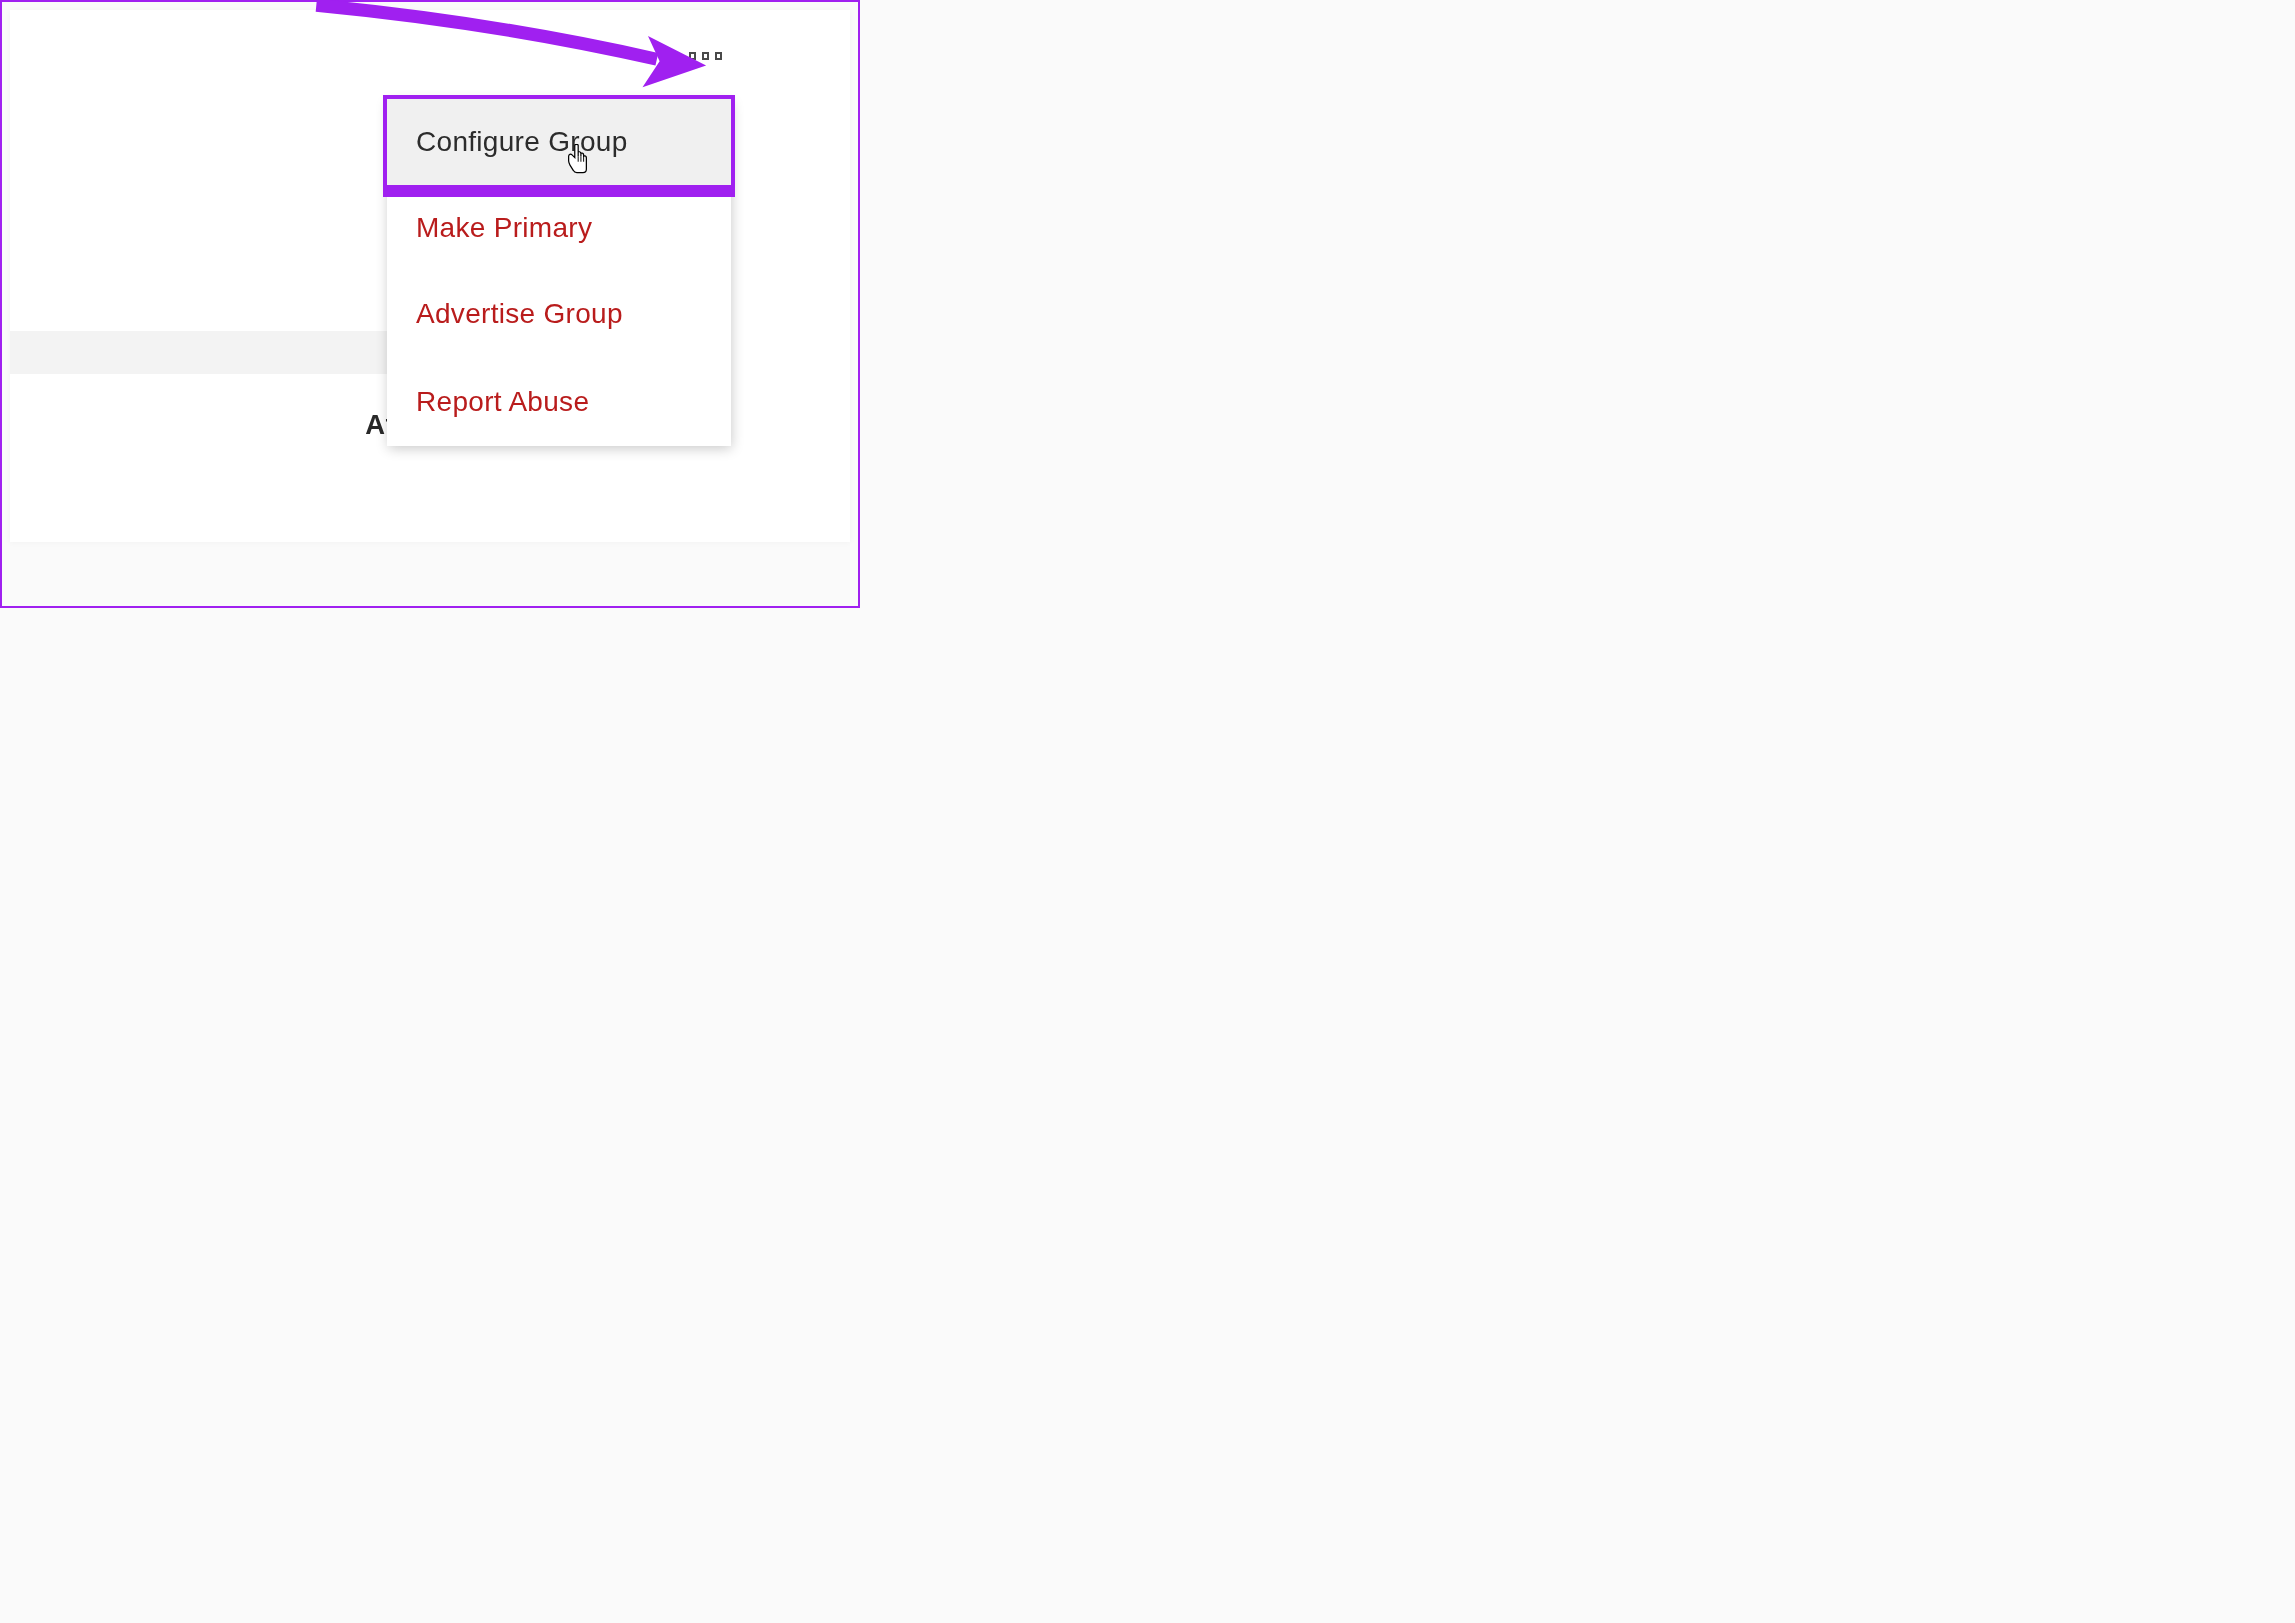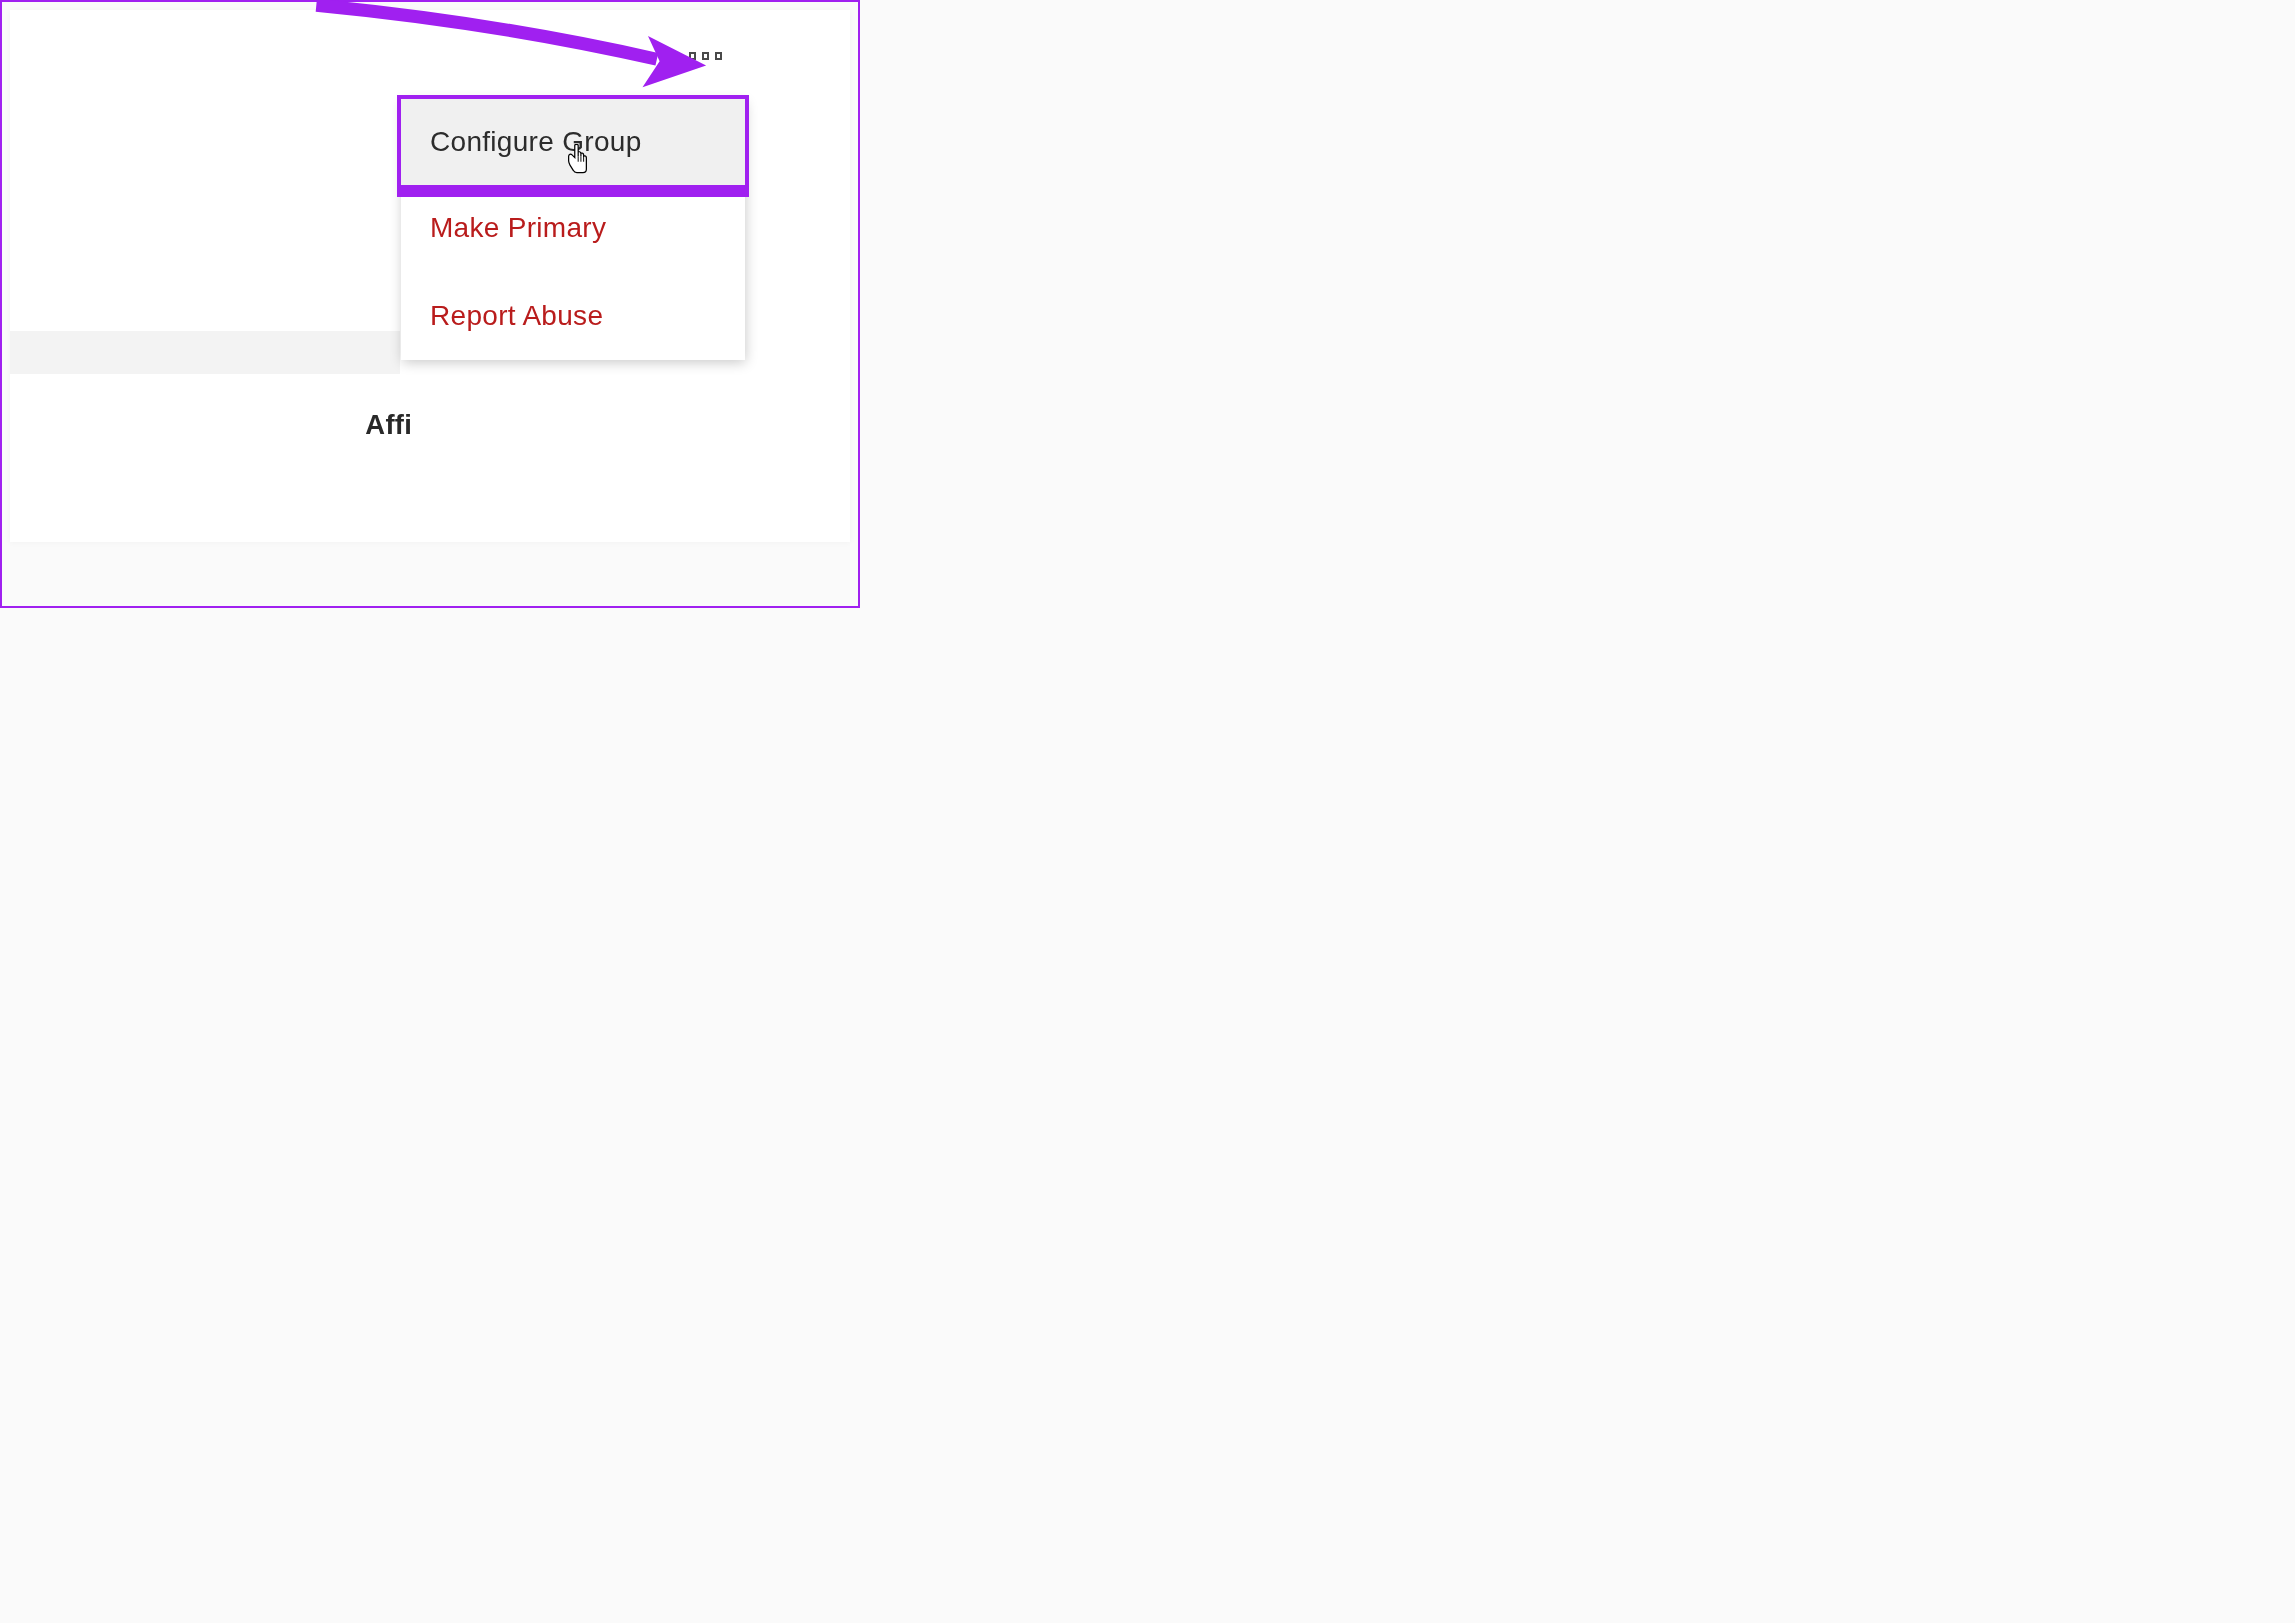--- a/index.html
+++ b/index.html
@@ -85,21 +85,21 @@
       left: 309px;
       width: 401px;
       height: 106px;
       pointer-events: none;
     }
     
     
     .dropdown {
       position: absolute;
       top: 99px;
-      left: 401px;
+      left: 387px;
       width: 344px;
       background: #fff;
       box-shadow: 1.4px 2.7px 12.3px rgba(0,0,0,0.22);
     }
     .dropdown-item {
       position: relative;
       height: 86px;
       display: flex;
       align-items: center;
       padding-left: 29px;
@@ -170,20 +170,23 @@
 
 <div class="dropdown">
   <div class="highlight-box"></div>
   <div class="dropdown-item hovered">
     <span>Configure Group</span>
   </div>
   <div class="dropdown-item">
     <span>Make Primary</span>
   </div>
   <div class="dropdown-item">
+    <span>Advertise Group</span>
+  </div>
+  <div class="dropdown-item">
     <span>Report Abuse</span>
   </div>
 </div>
 
 <svg class="pointer-cursor" viewBox="0 0 36 44">
   <path d="M 14 2 L 14 20 L 10 16 C 8 14 5 15 5 18 L 5 25 C 5 27 6 29 7 31 L 12 39 C 13 41 15 42 17 42 L 26 42 C 29 42 31 40 31 37 L 31 20 C 31 18 29 17 27 17 L 27 19 L 27 16 C 27 14 25 13 23 13 L 23 18 L 23 14 C 23 12 21 11 19 11 L 19 18 L 19 2 C 19 0 14 0 14 2 Z" fill="#ffffff" stroke="#000000" stroke-width="1.8"></path>
   <line x1="19" y1="18" x2="19" y2="26" stroke="#000" stroke-width="1.4"></line>
   <line x1="23" y1="18" x2="23" y2="26" stroke="#000" stroke-width="1.4"></line>
   <line x1="27" y1="19" x2="27" y2="26" stroke="#000" stroke-width="1.4"></line>
 </svg>

